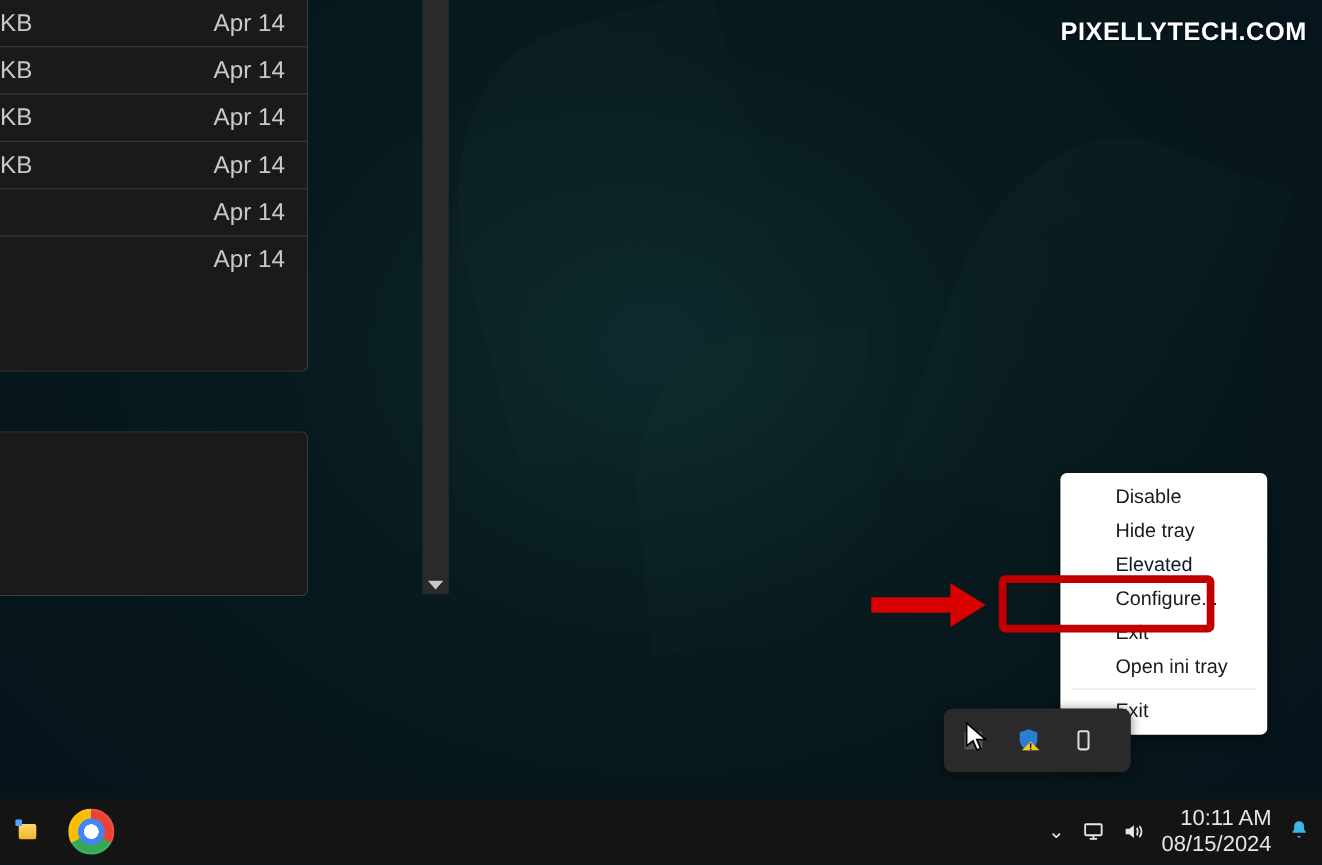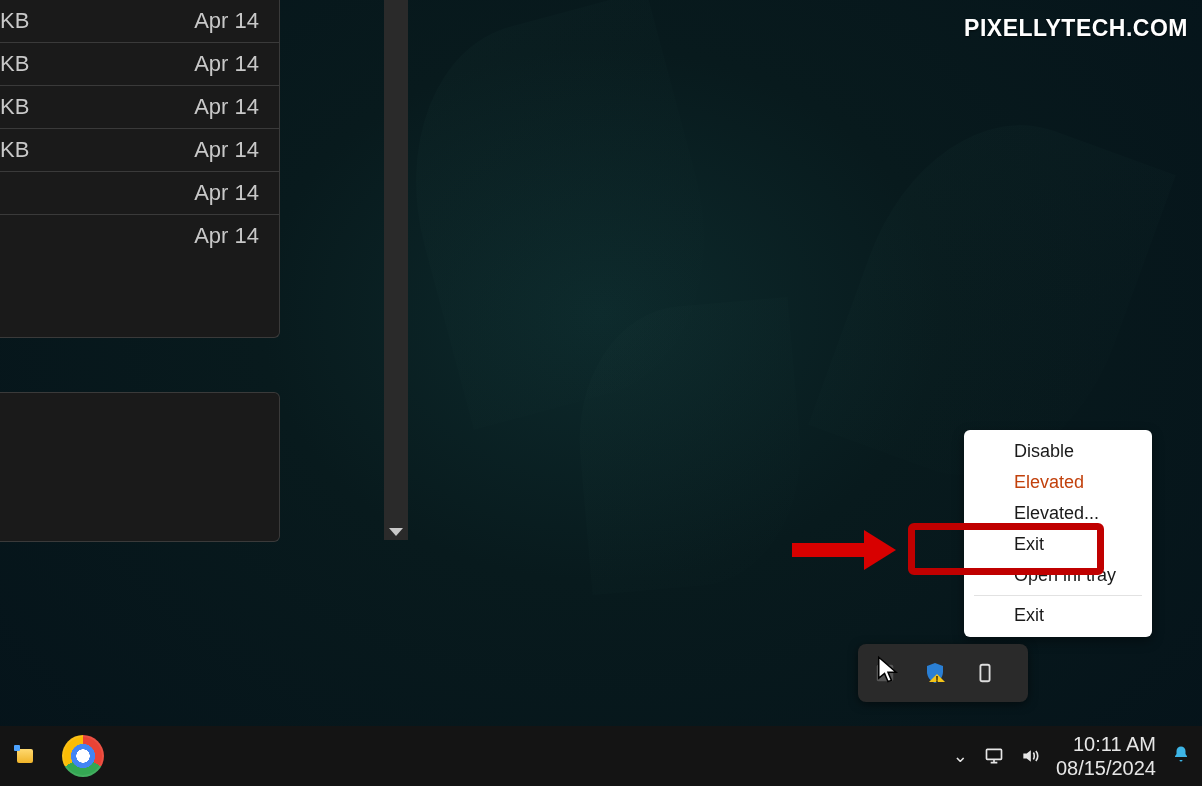--- a/index.html
+++ b/index.html
@@ -96,21 +96,21 @@
       padding: 6px 0;
       font-size: 18px;
       margin-left: 32px;
     }
     .menu-item {
       padding: 5px 14px 5px 50px;
       color: #1a1a1a;
       cursor: default;
       position: relative;
     }
-    .menu-item.disabled { color: #c2410c; }
+    .menu-item.disabled { color: #0f172a; }
     .menu-separator {
       height: 1px;
       background: #e2e2e2;
       margin: 4px 10px;
     }
     .highlight-box {
       position: absolute;
       left: 908px; top: 523px;
       width: 196px; height: 52px;
       border: 7px solid #c00000;
@@ -241,22 +241,23 @@
 
 <div class="second-panel"></div>
 
 <div class="scrollbar">
   <div class="arrow-down"></div>
 </div>
 
 <div class="context-menu">
   <div id="menu-items">
       <div class="menu-item">Disable</div>
+      <div class="menu-item">Hide tray</div>
       <div class="menu-item disabled">Elevated</div>
-      <div class="menu-item">Elevated...</div>
+      <div class="menu-item">Configure...</div>
       <div class="menu-item">Exit</div>
       <div class="menu-item">Open ini tray</div>
     </div>
   <div class="menu-separator"></div>
   <div class="menu-item">Exit</div>
 </div>
 
 <div class="highlight-box"></div>
 <div class="arrow-annot">
   <div class="shaft"></div>

